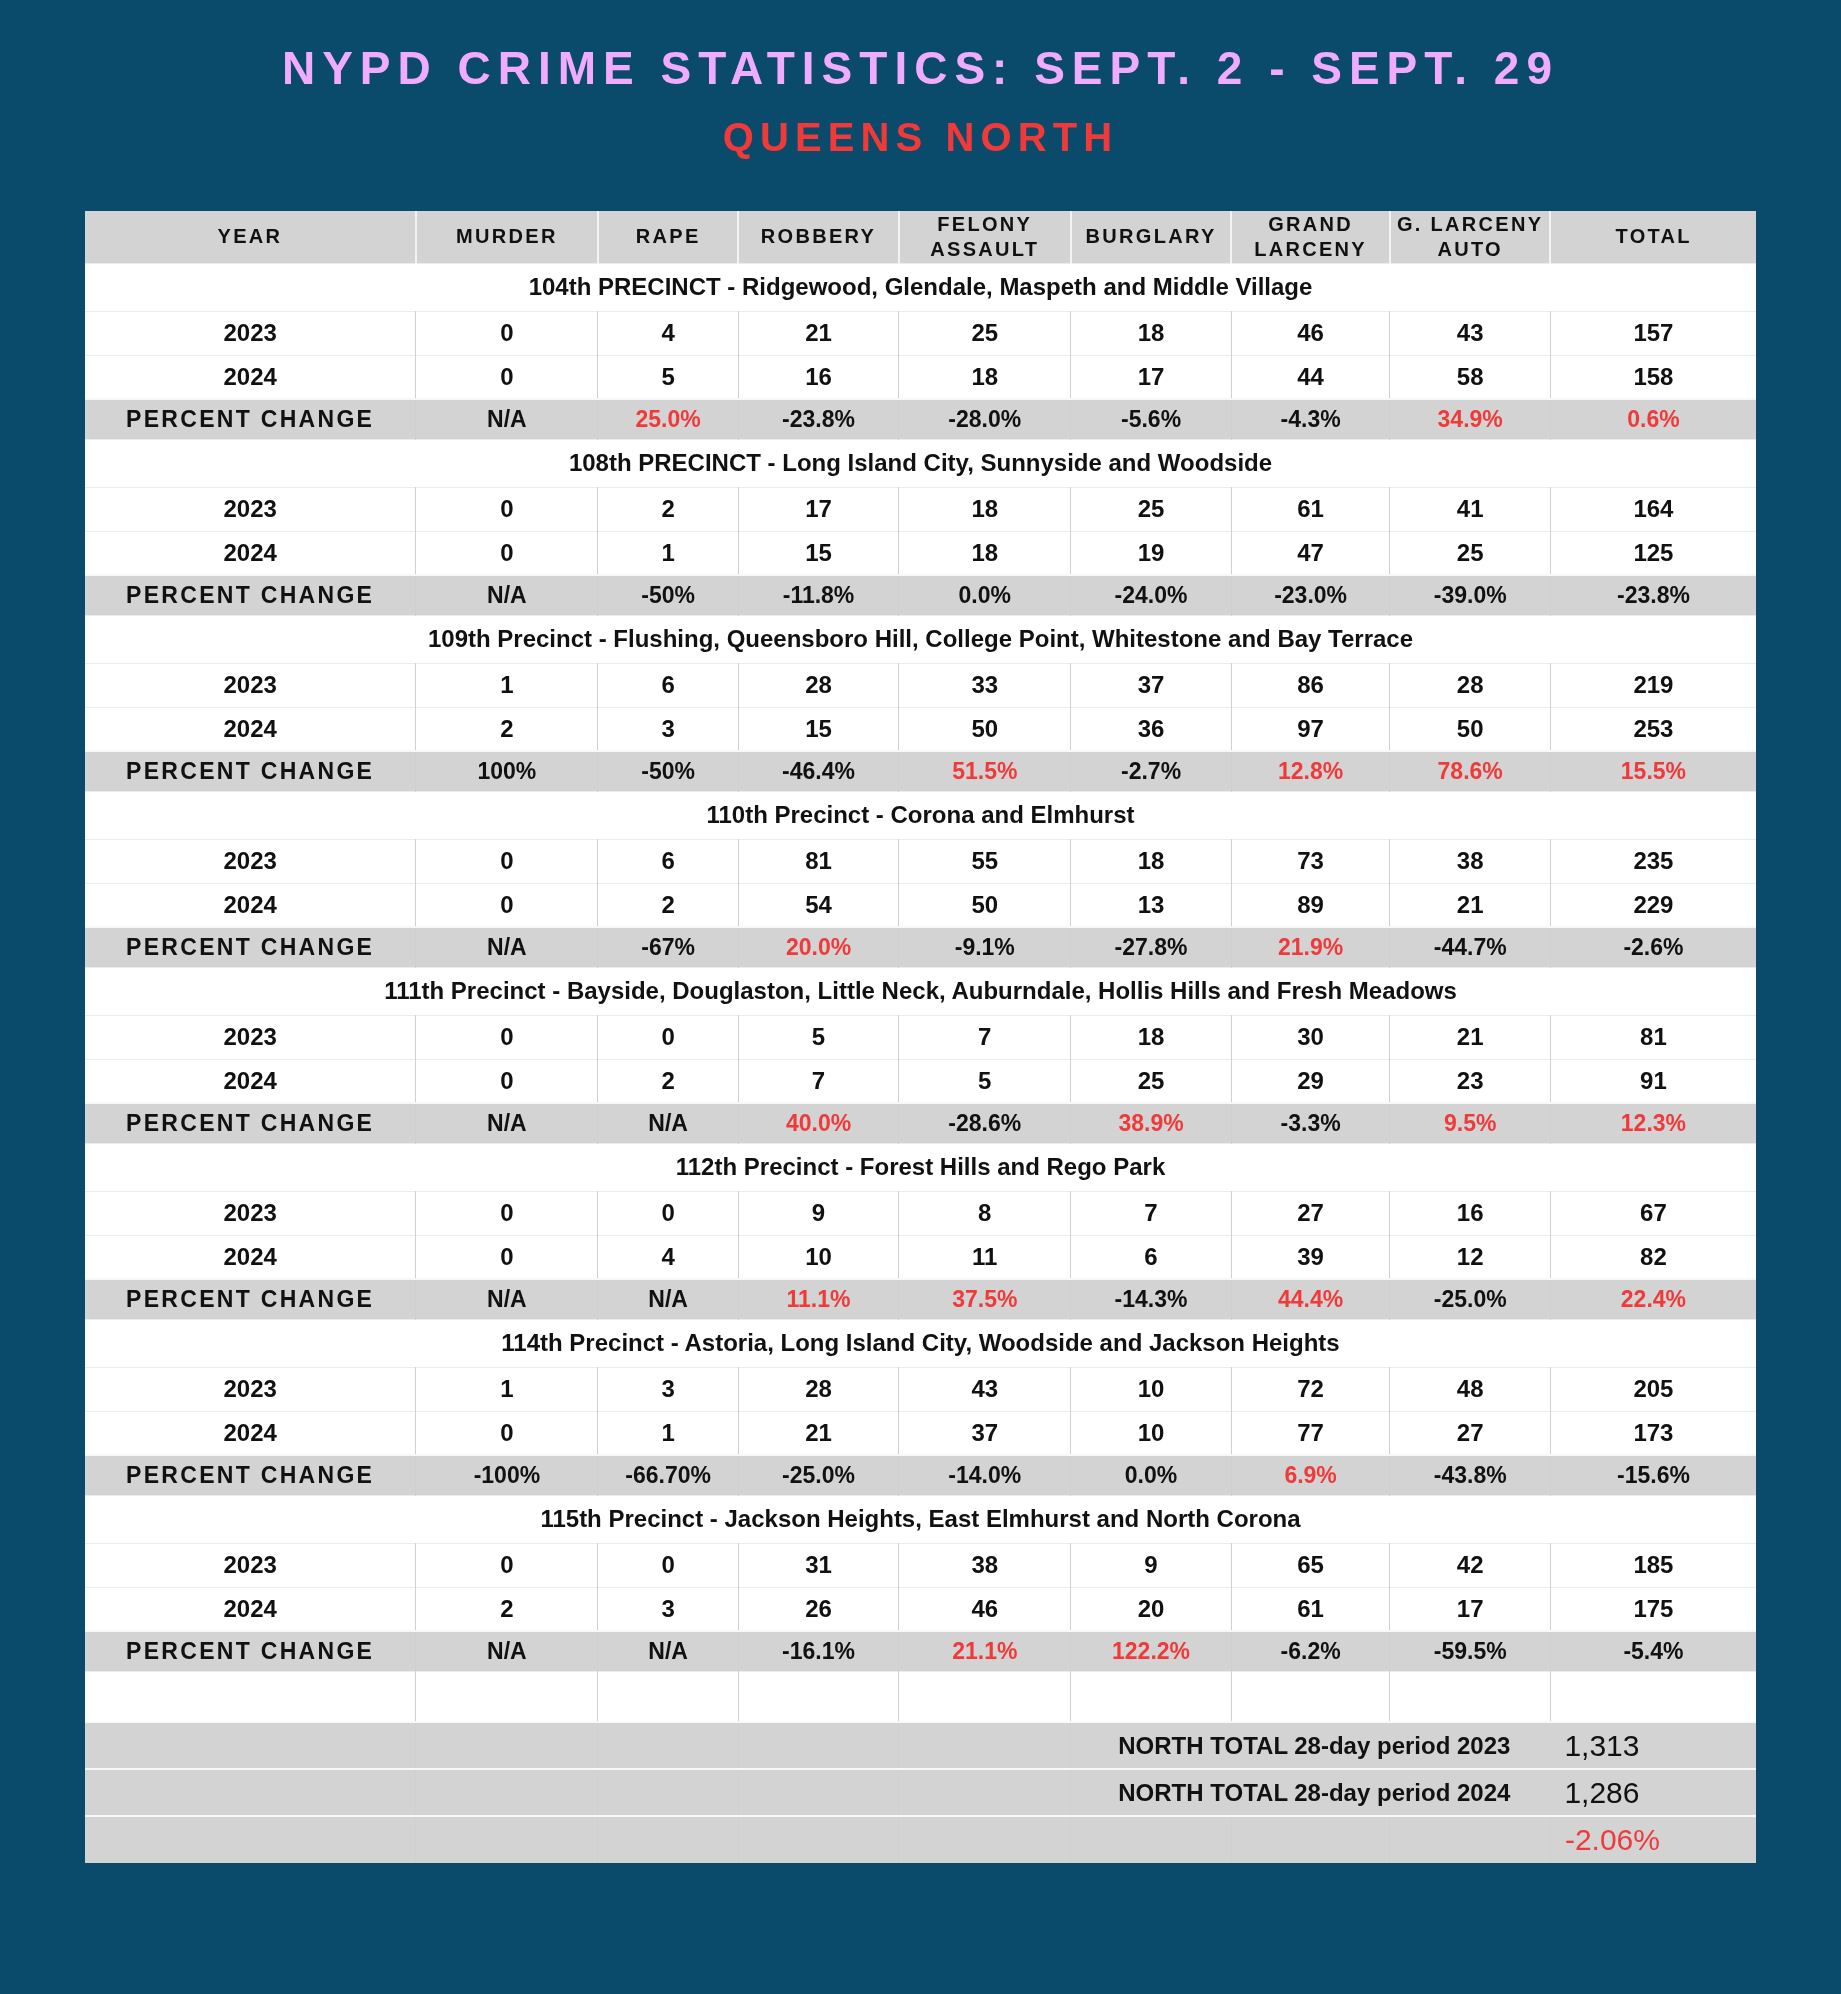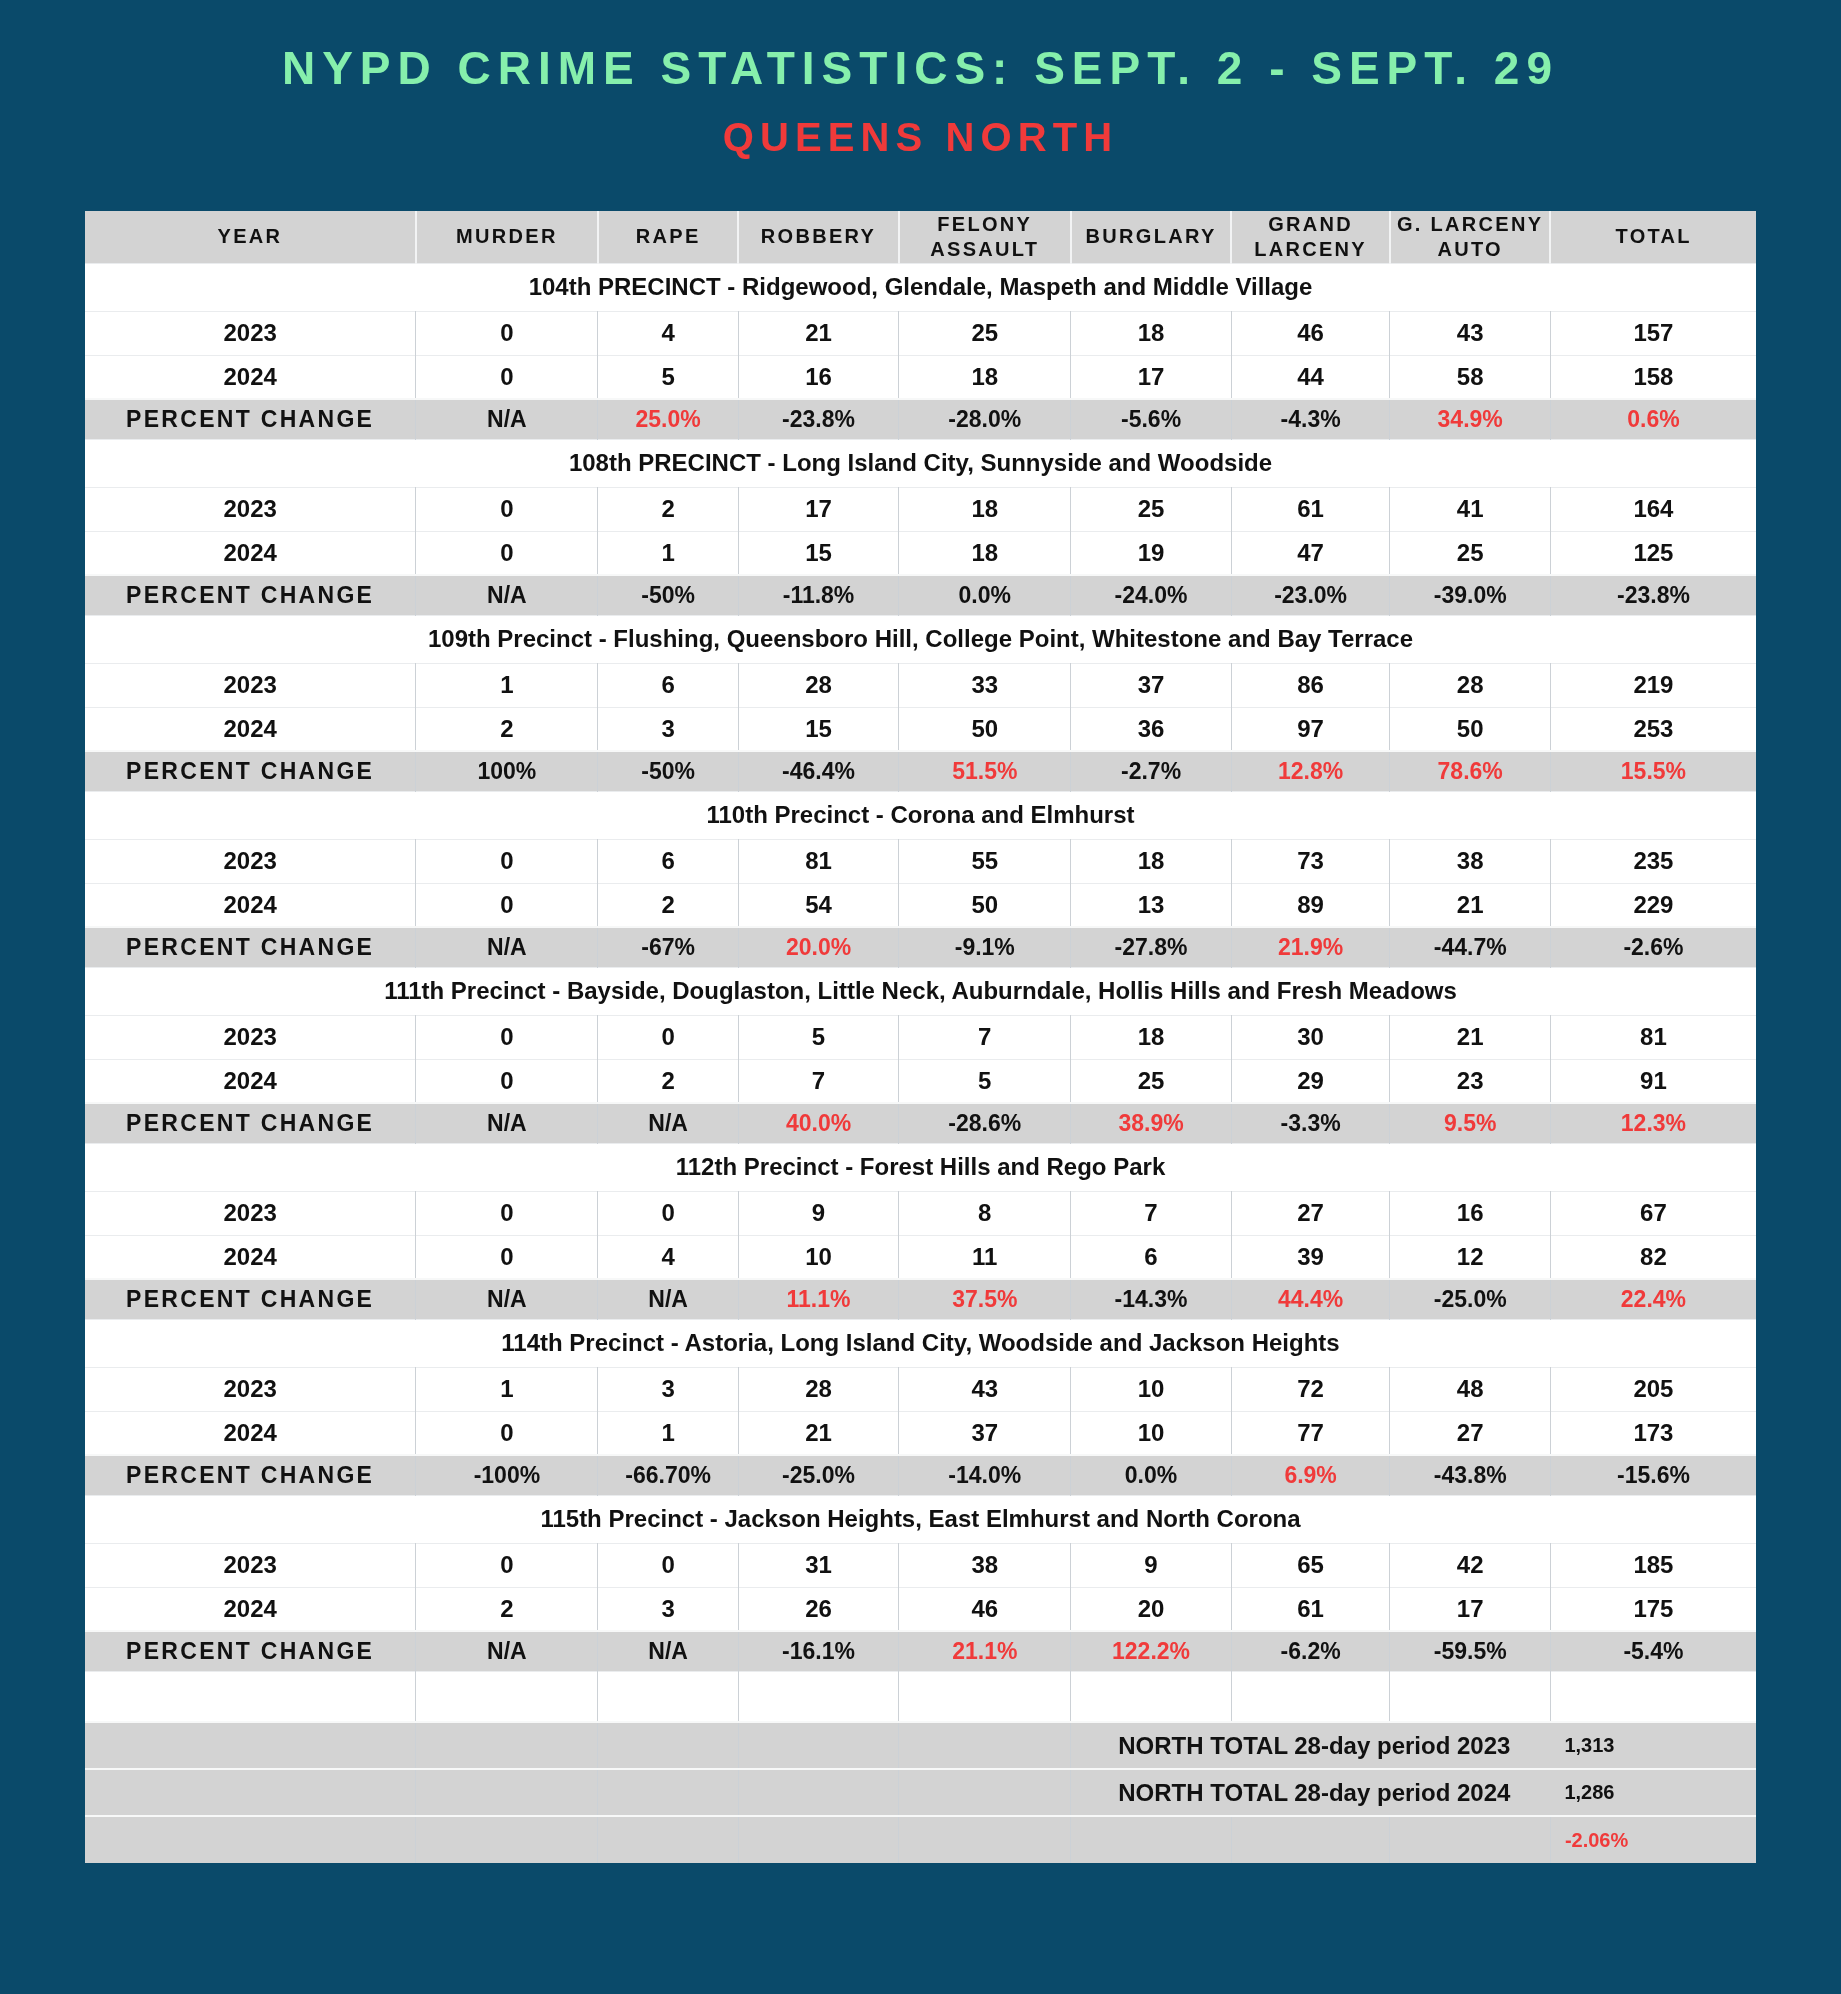--- a/index.html
+++ b/index.html
@@ -9,21 +9,21 @@
     height: 1995px;
     background: var(--bg, #0a4a6a);
     font-family: "Liberation Sans", sans-serif;
     -webkit-font-smoothing: antialiased;
   }
   .page { width: 1841px; height: 1995px; overflow: hidden; }
 
   .title {
     margin-top: 41px;
     text-align: center;
-    color: #86efac;
+    color: #f0abfc;
     font-size: 46px;
     font-weight: bold;
     letter-spacing: 7px;
     font-family: "Liberation Sans", sans-serif;
   }
   .subtitle {
     margin-top: 20px;
     text-align: center;
     color: var(--red, #f03a3a);
     font-size: 40px;
@@ -87,22 +87,22 @@
   tr.total-row { height: 47px; background: var(--gray, #d3d3d3); border-top: 2.3px solid #f7f8f8; }
   tr.total-row td.total-label {
     font-size: 24px;
     font-weight: bold;
     text-align: right;
     padding-right: 40px;
     border-right: none;
     letter-spacing: 0px;
   }
   tr.total-row td.total-value {
-    font-size: 20px;
-    font-weight: bold;
+    font-size: 30px;
+    font-weight: normal;
     text-align: left;
     padding-left: 14px;
   }
 </style>
 </head>
 <body>
 
 <div class="page">
   <h1 class="title">NYPD CRIME STATISTICS: SEPT. 2 - SEPT. 29</h1>
   <h2 class="subtitle">QUEENS NORTH</h2>

